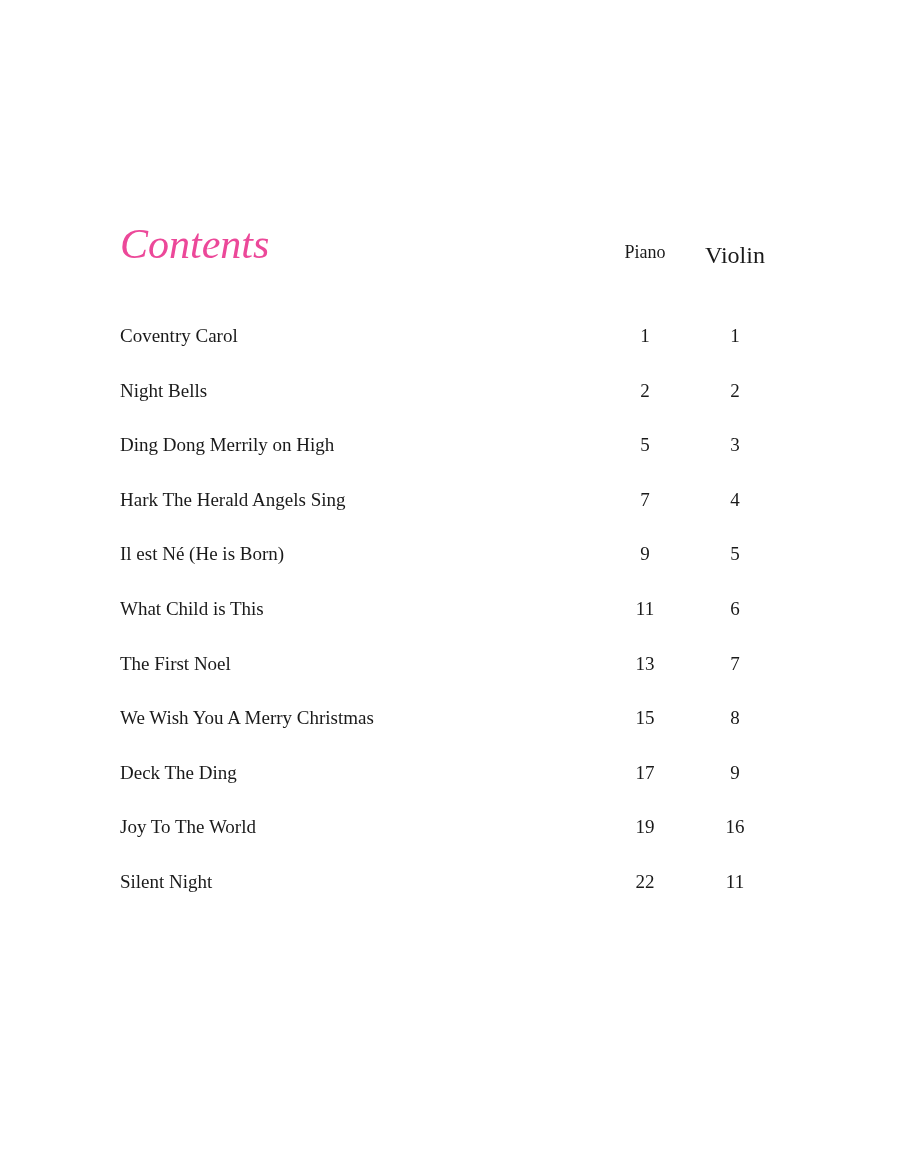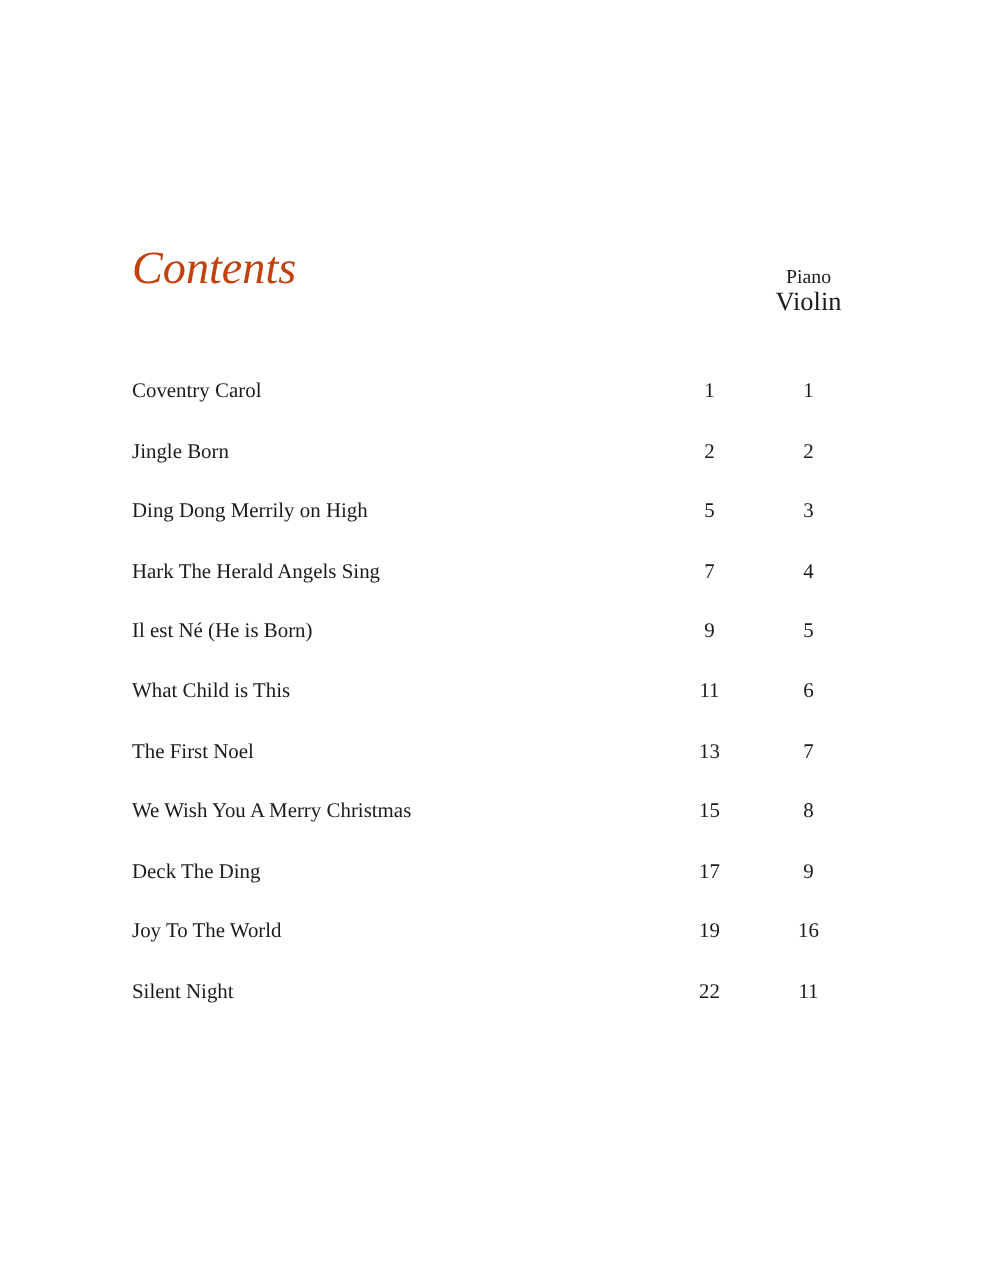--- a/index.html
+++ b/index.html
@@ -27,28 +27,27 @@
       display: flex;
       align-items: baseline;
       margin-bottom: 40px;
     }
 
     .contents-title {
       font-family: 'Brush Script MT', cursive, 'Segoe Script', Georgia, serif;
       font-size: 42px;
       font-style: italic;
       font-weight: normal;
-      color: #c2410c;
+      color: #ec4899;
       flex: 1;
     }
 
     .column-headers {
       display: flex;
       gap: 0;
-      flex-direction: column;
     }
 
     .col-piano {
       width: 90px;
       text-align: center;
       font-family: Georgia, serif;
       font-size: 18px;
       font-weight: normal;
       color: #1a1a1a;
     }
@@ -112,21 +111,21 @@
     </div>
   </div>
 
   <div class="toc-table" id="toc-container">
   <div class="toc-row">
         <div class="toc-title">Coventry Carol</div>
         <div class="toc-piano">1</div>
         <div class="toc-violin">1</div>
       </div>
       <div class="toc-row">
-        <div class="toc-title">Jingle Born</div>
+        <div class="toc-title">Night Bells</div>
         <div class="toc-piano">2</div>
         <div class="toc-violin">2</div>
       </div>
       <div class="toc-row">
         <div class="toc-title">Ding Dong Merrily on High</div>
         <div class="toc-piano">5</div>
         <div class="toc-violin">3</div>
       </div>
       <div class="toc-row">
         <div class="toc-title">Hark The Herald Angels Sing</div>

